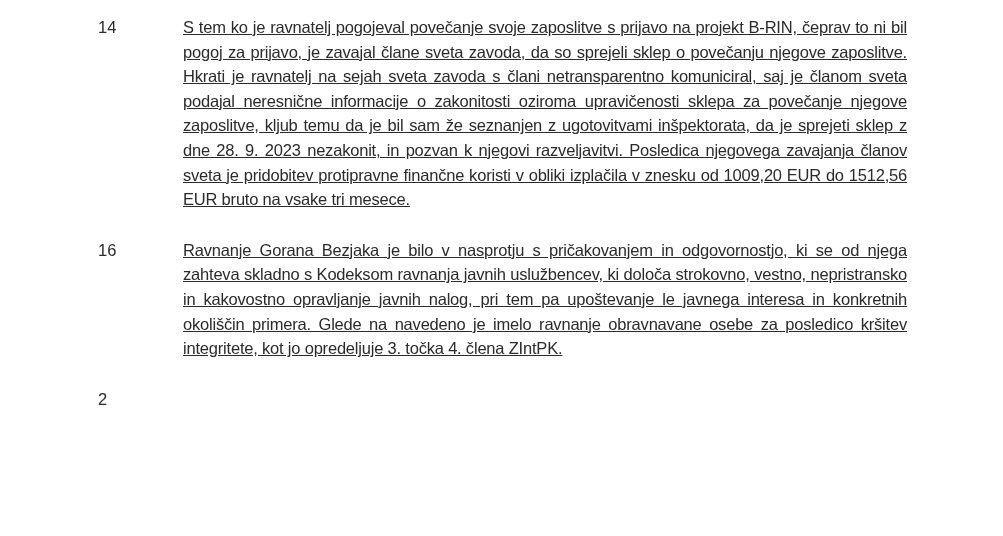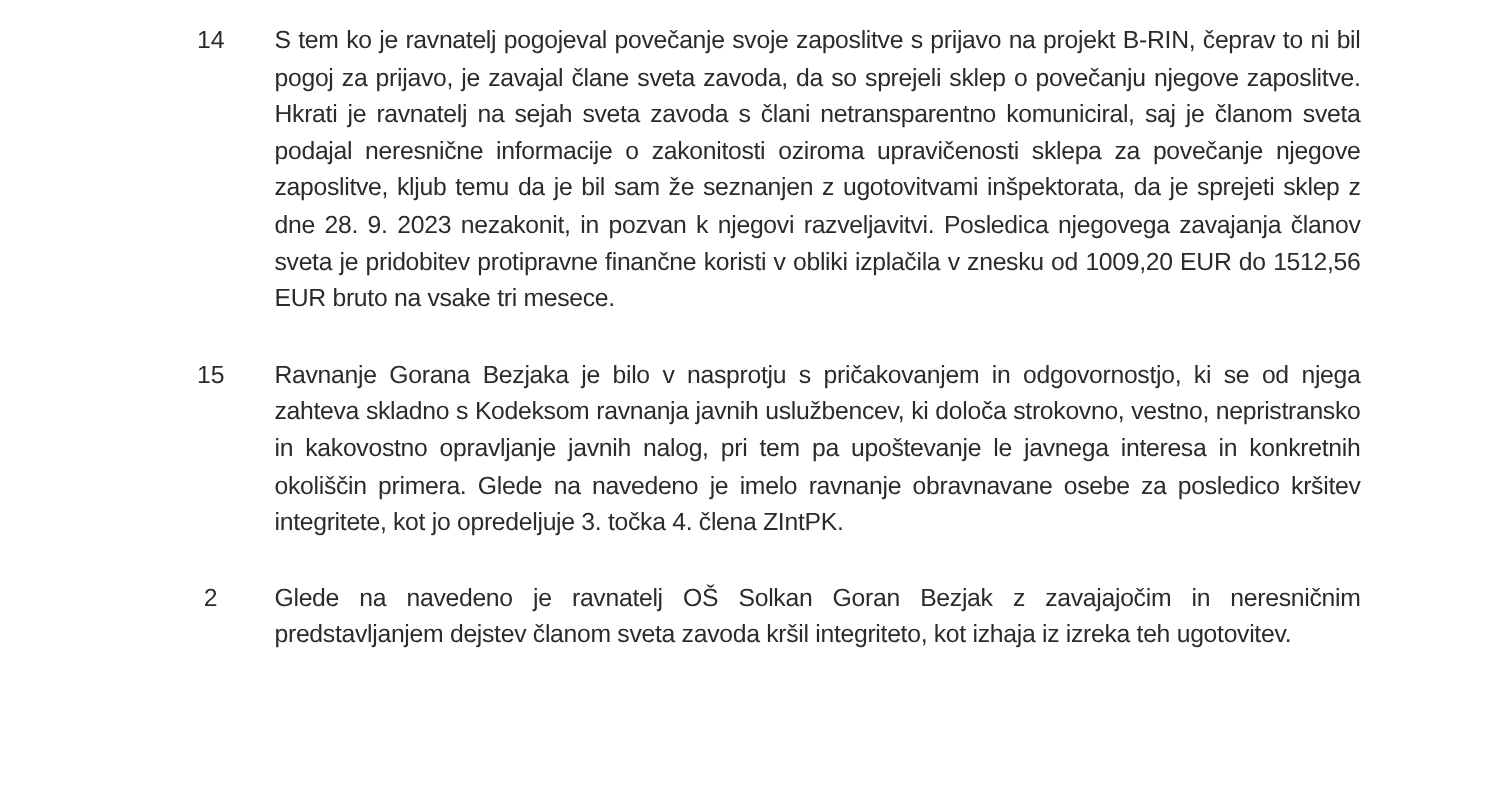--- a/index.html
+++ b/index.html
@@ -23,44 +23,43 @@
   .para {
     display: flex;
     align-items: flex-start;
     margin-bottom: 26px;
   }
   .para-num {
     flex: 0 0 85px;
     font-size: 16.5px;
     line-height: 24.6px;
     color: #2b2b2b;
-    text-align: center;
   }
   .para-text {
     flex: 1 1 auto;
     text-align: justify;
     font-size: 16.5px;
     line-height: 24.6px;
     letter-spacing: -0.2px;
     color: #2b2b2b;
+    text-decoration: underline;
   }
 </style>
 </head>
 <body>
 
 <div class="page">
 
   <div class="para">
     <div class="para-num">14</div>
     <div class="para-text">S tem ko je ravnatelj pogojeval povečanje svoje zaposlitve s prijavo na projekt B-RIN, čeprav to ni bil pogoj za prijavo, je zavajal člane sveta zavoda, da so sprejeli sklep o povečanju njegove zaposlitve. Hkrati je ravnatelj na sejah sveta zavoda s člani netransparentno komuniciral, saj je članom sveta podajal neresnične informacije o zakonitosti oziroma upravičenosti sklepa za povečanje njegove zaposlitve, kljub temu da je bil sam že seznanjen z ugotovitvami inšpektorata, da je sprejeti sklep z dne 28. 9. 2023 nezakonit, in pozvan k njegovi razveljavitvi. Posledica njegovega zavajanja članov sveta je pridobitev protipravne finančne koristi v obliki izplačila v znesku od 1009,20 EUR do 1512,56 EUR bruto na vsake tri mesece.</div>
   </div>
 
   <div class="para">
-    <div class="para-num">15</div>
+    <div class="para-num">16</div>
     <div class="para-text">Ravnanje Gorana Bezjaka je bilo v nasprotju s pričakovanjem in odgovornostjo, ki se od njega zahteva skladno s Kodeksom ravnanja javnih uslužbencev, ki določa strokovno, vestno, nepristransko in kakovostno opravljanje javnih nalog, pri tem pa upoštevanje le javnega interesa in konkretnih okoliščin primera. Glede na navedeno je imelo ravnanje obravnavane osebe za posledico kršitev integritete, kot jo opredeljuje 3. točka 4. člena ZIntPK.</div>
   </div>
 
   <div class="para">
     <div class="para-num">2</div>
-    <div class="para-text">Glede na navedeno je ravnatelj OŠ Solkan Goran Bezjak z zavajajočim in neresničnim predstavljanjem dejstev članom sveta zavoda kršil integriteto, kot izhaja iz izreka teh ugotovitev.</div>
   </div>
 
 </div>
 
 </body></html>

